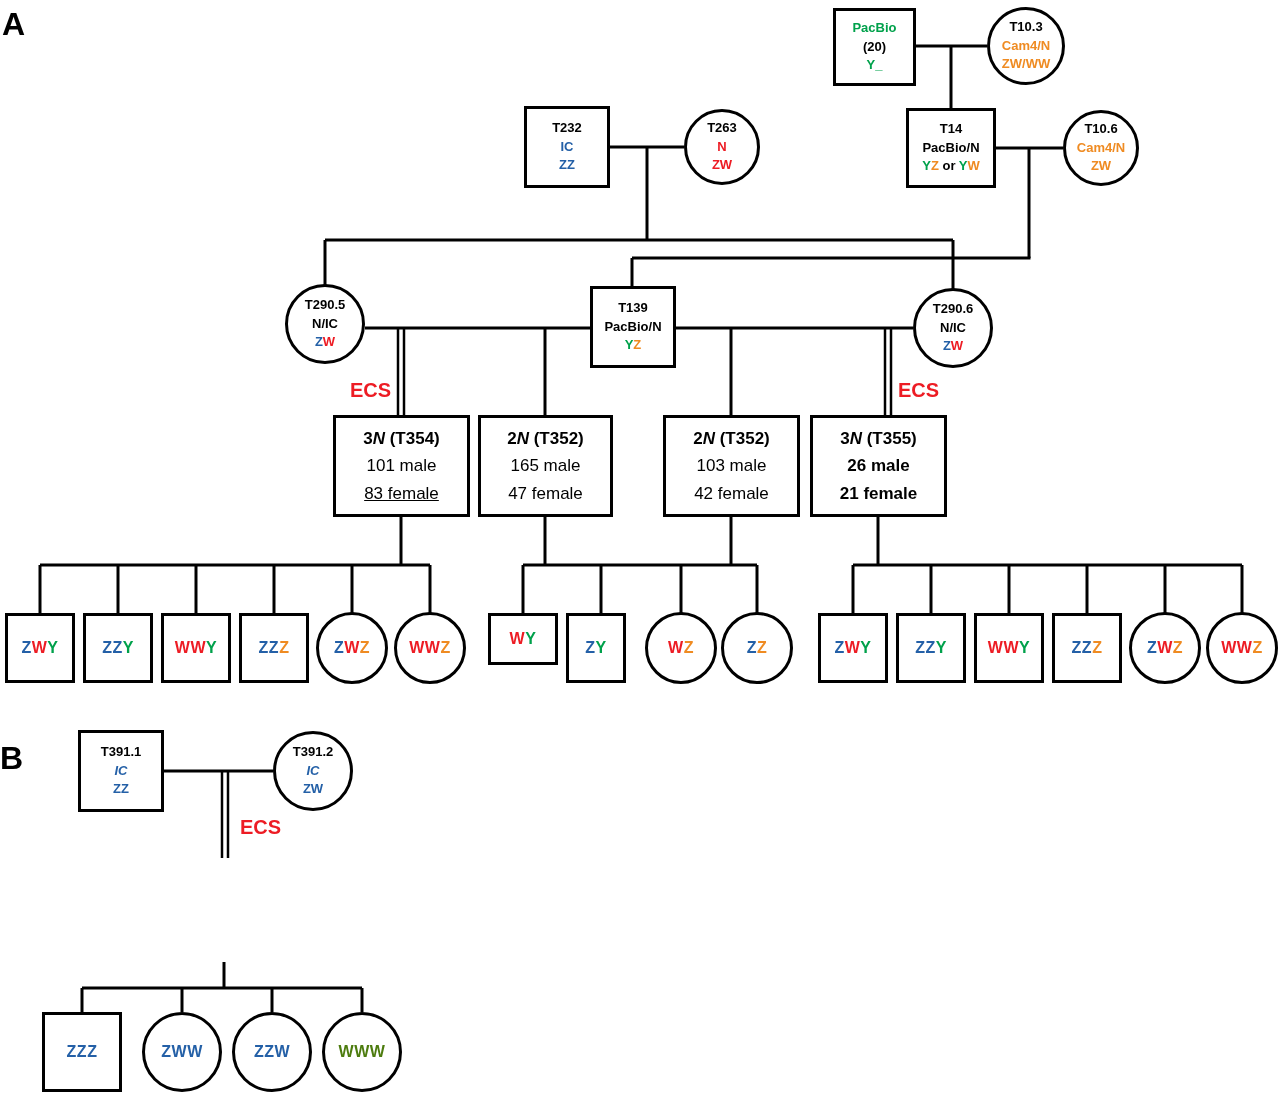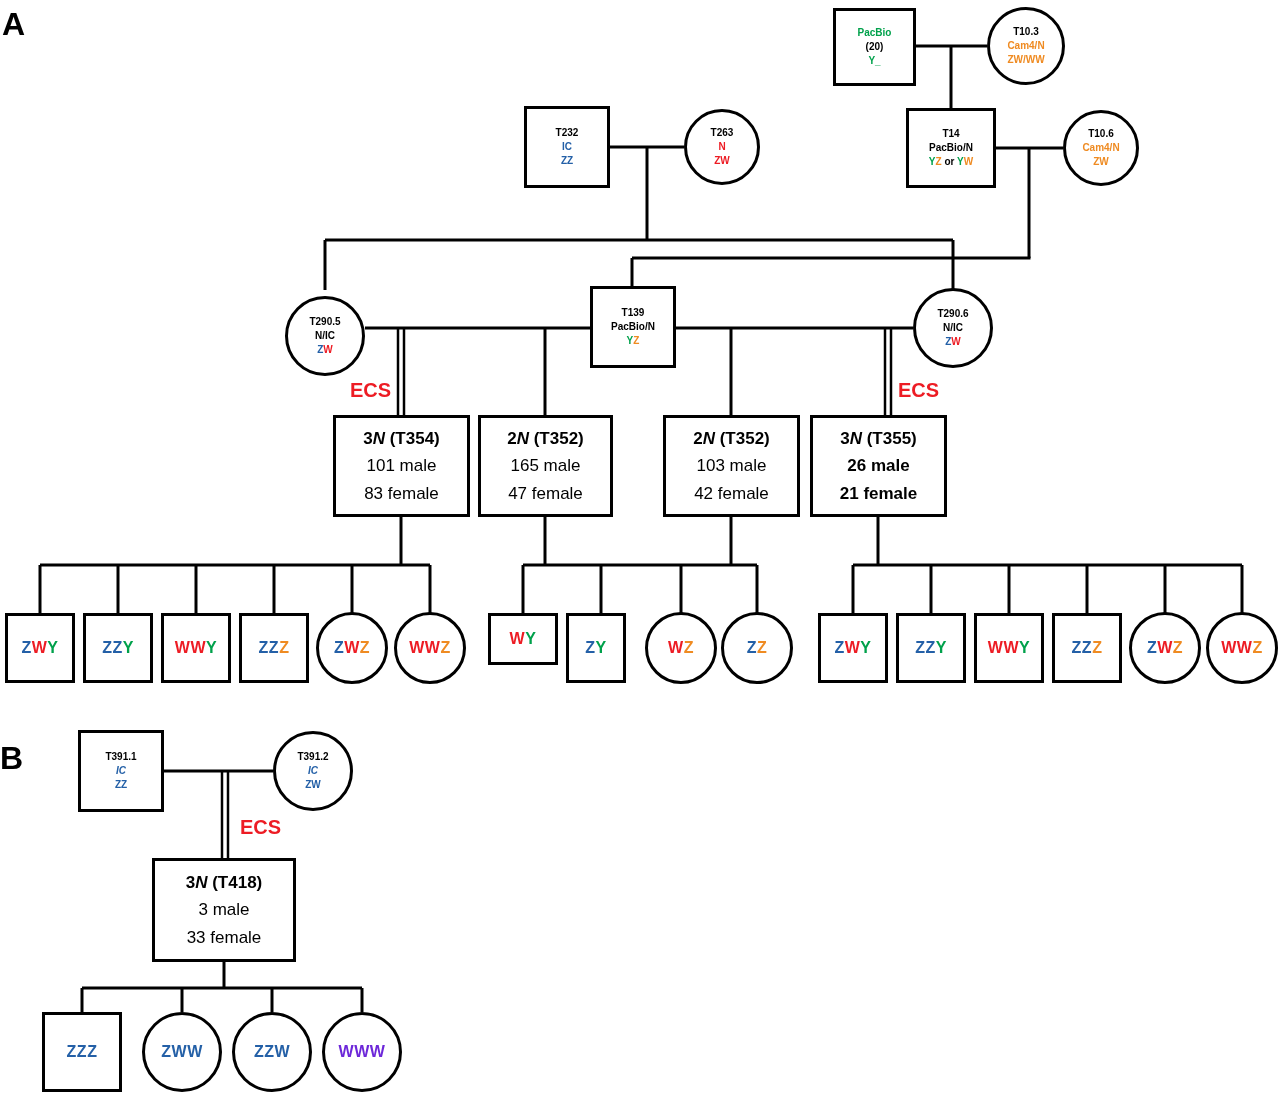--- a/index.html
+++ b/index.html
@@ -8,21 +8,21 @@
   #connectors { position:absolute; left:0; top:0; }
   #connectors line { stroke:#000000; stroke-width:3; }
   #connectors g.dbl line { stroke-width:2.5; }
 
   .node {
     position:absolute; background:#ffffff; border:3px solid #000000;
     display:flex; flex-direction:column; justify-content:center; align-items:center;
     text-align:center; color:#000000; font-weight:bold;
   }
   .circle { border-radius:50%; }
-  .parent { font-size:10px; line-height:1.42;text-align:center; }
+  .parent { font-size:13px; line-height:1.42;text-align:center; }
   .offbox { font-size:17px; line-height:1.6; }
   .child  { font-size:16px; letter-spacing:0.5px; }
   .nline  { white-space:nowrap; }
 
   .panel-label { position:absolute; font-size:32px; font-weight:bold; color:#000; }
   .ecs { position:absolute; font-size:20px; font-weight:bold; }
 </style>
 </head>
 <body>
 
@@ -120,21 +120,21 @@
   <div class="node parent" style="left:524px;top:106px;width:86px;height:82px">
       <div class="nline"><span>T232</span></div>
       <div class="nline"><span style="color: rgb(36, 96, 167);">IC</span></div>
       <div class="nline"><span style="color: rgb(36, 96, 167);">ZZ</span></div>
     </div>
   <div class="node circle parent" style="left:684px;top:109px;width:76px;height:76px">
       <div class="nline"><span>T263</span></div>
       <div class="nline"><span style="color: rgb(237, 28, 36);">N</span></div>
       <div class="nline"><span style="color: rgb(237, 28, 36);">ZW</span></div>
     </div>
-  <div class="node circle parent" style="left:285px;top:296px;width:80px;height:80px">
+  <div class="node circle parent" style="left:285px;top:284px;width:80px;height:80px">
       <div class="nline"><span>T290.5</span></div>
       <div class="nline"><span>N/IC</span></div>
       <div class="nline"><span style="color: rgb(36, 96, 167);">Z</span><span style="color: rgb(237, 28, 36);">W</span></div>
     </div>
   <div class="node parent" style="left:590px;top:286px;width:86px;height:82px">
       <div class="nline"><span>T139</span></div>
       <div class="nline"><span>PacBio/N</span></div>
       <div class="nline"><span style="color: rgb(0, 161, 75);">Y</span><span style="color: rgb(239, 139, 34);">Z</span></div>
     </div>
   <div class="node circle parent" style="left:913px;top:288px;width:80px;height:80px">
@@ -143,21 +143,21 @@
       <div class="nline"><span style="color: rgb(36, 96, 167);">Z</span><span style="color: rgb(237, 28, 36);">W</span></div>
     </div>
 
   <div class="ecs" style="left: 350px; top: 379px; color: rgb(237, 28, 36);">ECS</div>
   <div class="ecs" style="left: 898px; top: 379px; color: rgb(237, 28, 36);">ECS</div>
   <div class="ecs" style="left: 240px; top: 816px; color: rgb(237, 28, 36);">ECS</div>
 
   <div class="node offbox" style="left:333px;top:415px;width:137px;height:102px">
       <div class="nline"><span>3</span><span style="font-style: italic;">N</span><span> (T354)</span></div>
       <div class="nline"><span style="font-weight: normal;">101 male</span></div>
-      <div class="nline"><span style="font-weight: normal;">83 female</span></div>
+      <div class="nline"><span style="font-weight: normal; text-decoration: underline;">83 female</span></div>
     </div>
   <div class="node offbox" style="left:478px;top:415px;width:135px;height:102px">
       <div class="nline"><span>2</span><span style="font-style: italic;">N</span><span> (T352)</span></div>
       <div class="nline"><span style="font-weight: normal;">165 male</span></div>
       <div class="nline"><span style="font-weight: normal;">47 female</span></div>
     </div>
   <div class="node offbox" style="left:663px;top:415px;width:137px;height:102px">
       <div class="nline"><span>2</span><span style="font-style: italic;">N</span><span> (T352)</span></div>
       <div class="nline"><span style="font-weight: normal;">103 male</span></div>
       <div class="nline"><span style="font-weight: normal;">42 female</span></div>
@@ -222,31 +222,26 @@
   <div class="node parent" style="left:78px;top:730px;width:86px;height:82px">
       <div class="nline"><span>T391.1</span></div>
       <div class="nline"><span style="color: rgb(36, 96, 167); font-style: italic;">IC</span></div>
       <div class="nline"><span style="color: rgb(36, 96, 167);">ZZ</span></div>
     </div>
   <div class="node circle parent" style="left:273px;top:731px;width:80px;height:80px">
       <div class="nline"><span>T391.2</span></div>
       <div class="nline"><span style="color: rgb(36, 96, 167); font-style: italic;">IC</span></div>
       <div class="nline"><span style="color: rgb(36, 96, 167);">ZW</span></div>
     </div>
-  <div class="node offbox" style="left:152px;top:858px;width:144px;height:104px">
-      <div class="nline"><span>3</span><span style="font-style: italic;">N</span><span> (T418)</span></div>
-      <div class="nline"><span style="font-weight: normal;">3 male</span></div>
-      <div class="nline"><span style="font-weight: normal;">33 female</span></div>
-    </div>
   <div class="node child" style="left:42px;top:1012px;width:80px;height:80px">
       <div class="nline"><span style="color: rgb(36, 96, 167);">ZZZ</span></div>
     </div>
   <div class="node circle child" style="left:232px;top:1012px;width:80px;height:80px">
       <div class="nline"><span style="color: rgb(36, 96, 167);">ZZW</span></div>
     </div>
   <div class="node circle child" style="left:142px;top:1012px;width:80px;height:80px">
       <div class="nline"><span style="color: rgb(36, 96, 167);">ZWW</span></div>
     </div>
   <div class="node circle child" style="left:322px;top:1012px;width:80px;height:80px">
-      <div class="nline"><span style="color: #6d28d9;">WWW</span></div>
+      <div class="nline"><span style="color: #4d7c0f;">WWW</span></div>
     </div>
 
 </div>
 
 </body></html>

